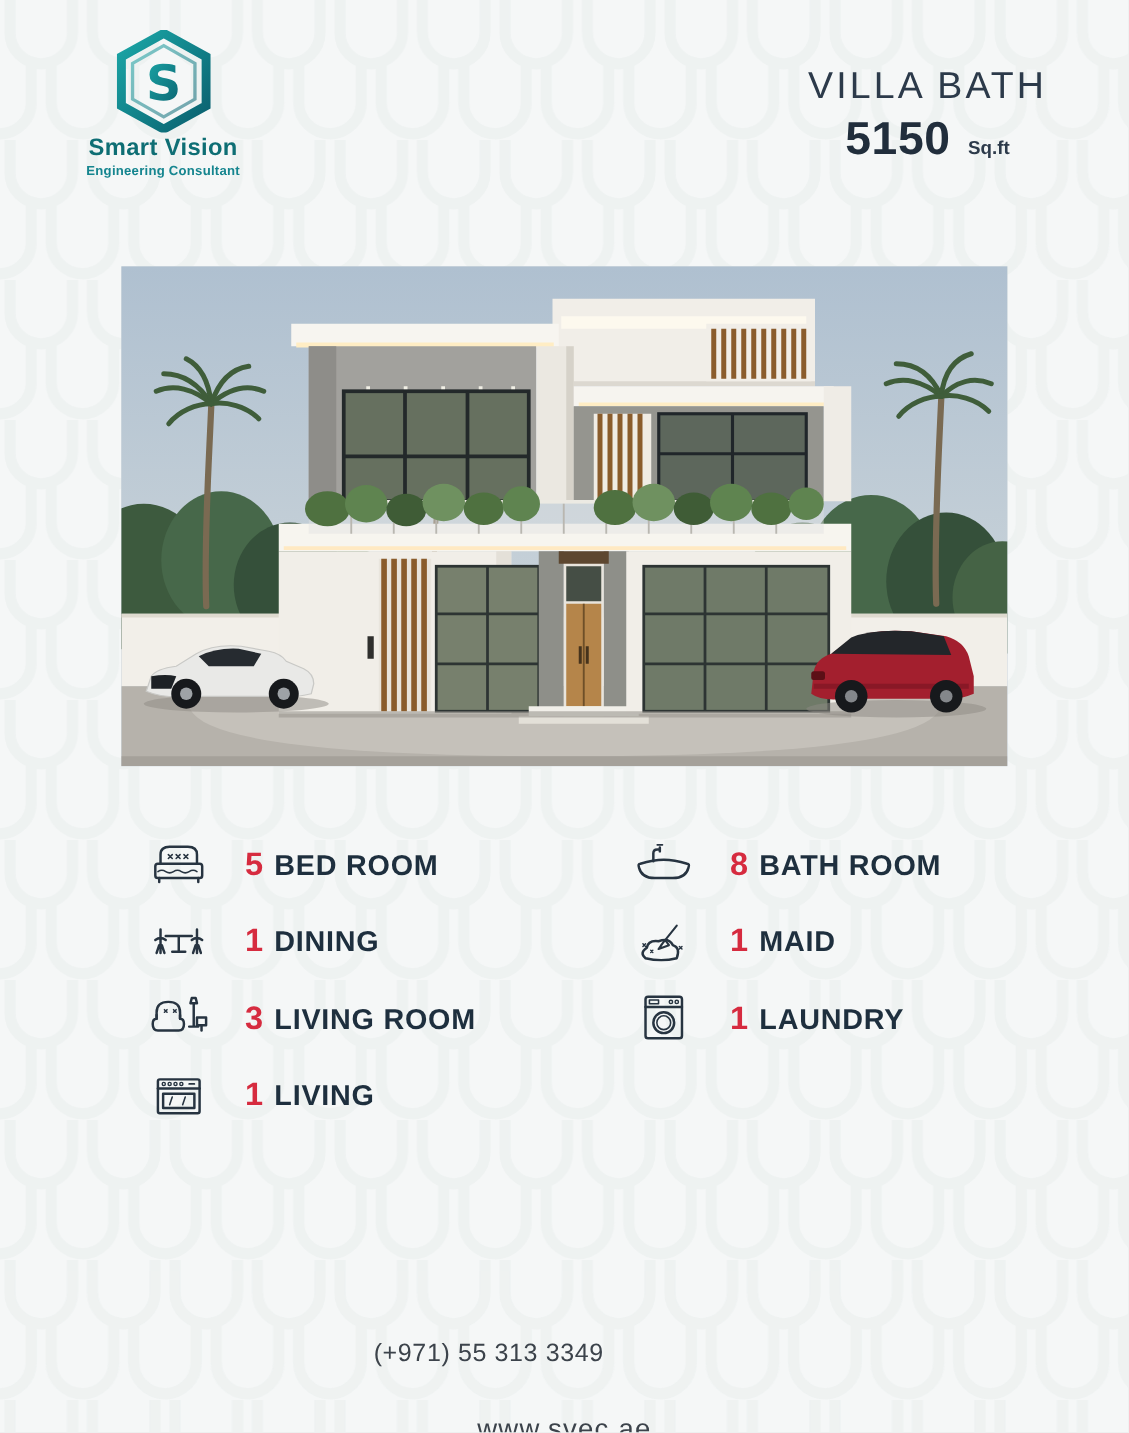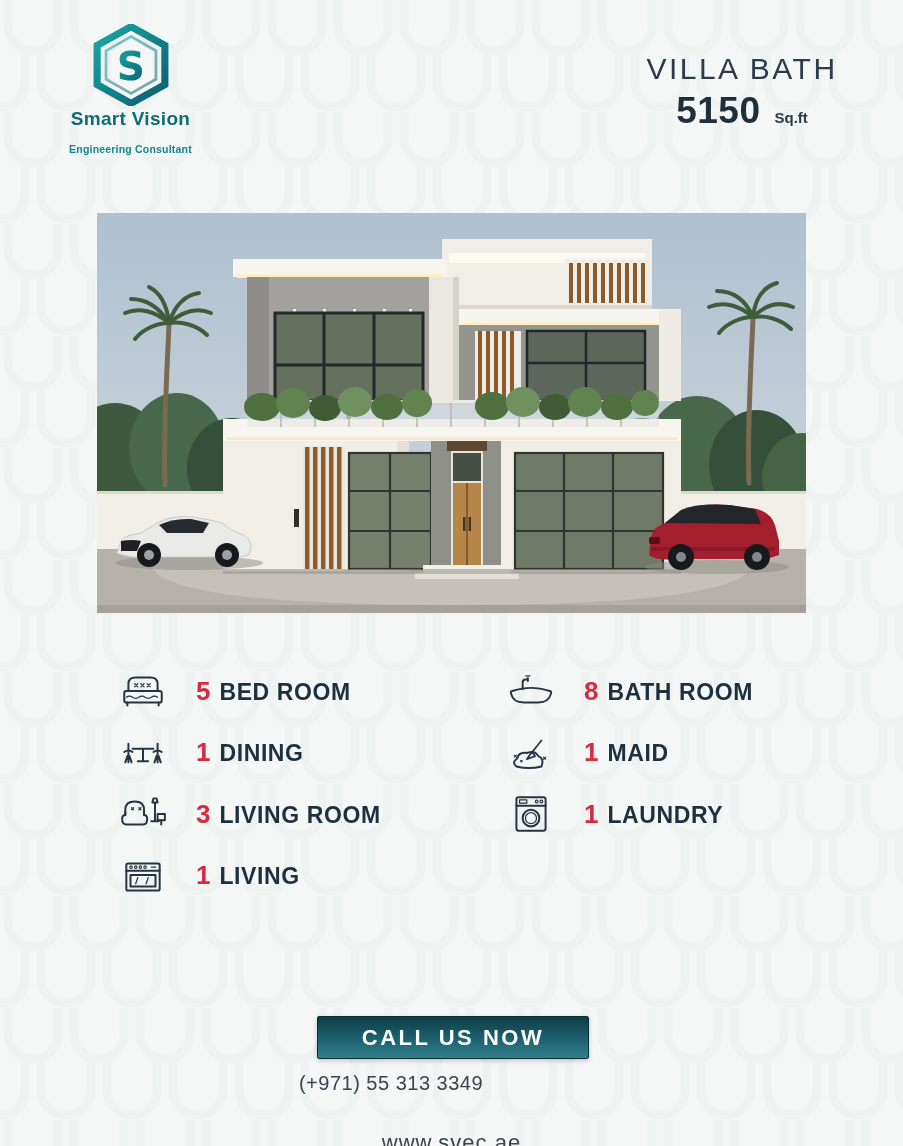--- a/index.html
+++ b/index.html
@@ -8,21 +8,21 @@
     background:#f5f7f7; overflow:hidden;
     font-family:"Liberation Sans", sans-serif; color:#1f3040;
   }
   .bg-pattern{position:absolute; inset:0; z-index:0; opacity:.55;}
   .layer{position:relative; z-index:1;}
 
   
   .brand{position:absolute; left:48px; top:24px; width:165px; text-align:center;}
   .brand-logo{display:block; margin:0 auto; width:92px; height:82px;}
   .brand-name{font-size:19px; font-weight:bold; color:#0e6e74; letter-spacing:.3px; margin-top:2px;}
-  .brand-tagline{font-size:10.5px; font-weight:bold; color:#15858f; letter-spacing:.2px; margin-top:13px;}
+  .brand-tagline{font-size:10.5px; font-weight:bold; color:#15858f; letter-spacing:.2px; margin-top:1px;}
 
   .villa-area{position:absolute; left:620px; top:52px; width:244px; text-align:center;}
   .villa-area-title{font-size:30px; font-weight:500; letter-spacing:2.5px; color:#2c3a4a;}
   .villa-area-value-row{margin-top:4px;}
   .villa-area-value{font-size:37px; font-weight:800; color:#212e3c; letter-spacing:.5px;}
   .villa-area-unit{font-size:15px; font-weight:600; color:#2c3a4a; margin-left:14px;}
 
   
   .photo{
     position:absolute; left:97px; top:213px; width:709px; height:400px;
@@ -419,19 +419,16 @@
               <circle cx="24" cy="28" r="5.3" stroke-width="1.2"></circle>
           </svg>
         </span>
         <span class="feat-text">
           <span class="feat-count">1</span><span class="feat-label">LAUNDRY</span>
         </span>
       </div>
     </div>
   </div>
 
-  <div class="cta-button layer">
-    <span class="cta-label">CALL US NOW</span>
-  </div>
   <div class="contact-phone layer">(+971) 55 313 3349</div>
   <div class="contact-site layer">www.svec.ae</div>
 
 </div>
 
 </body></html>

